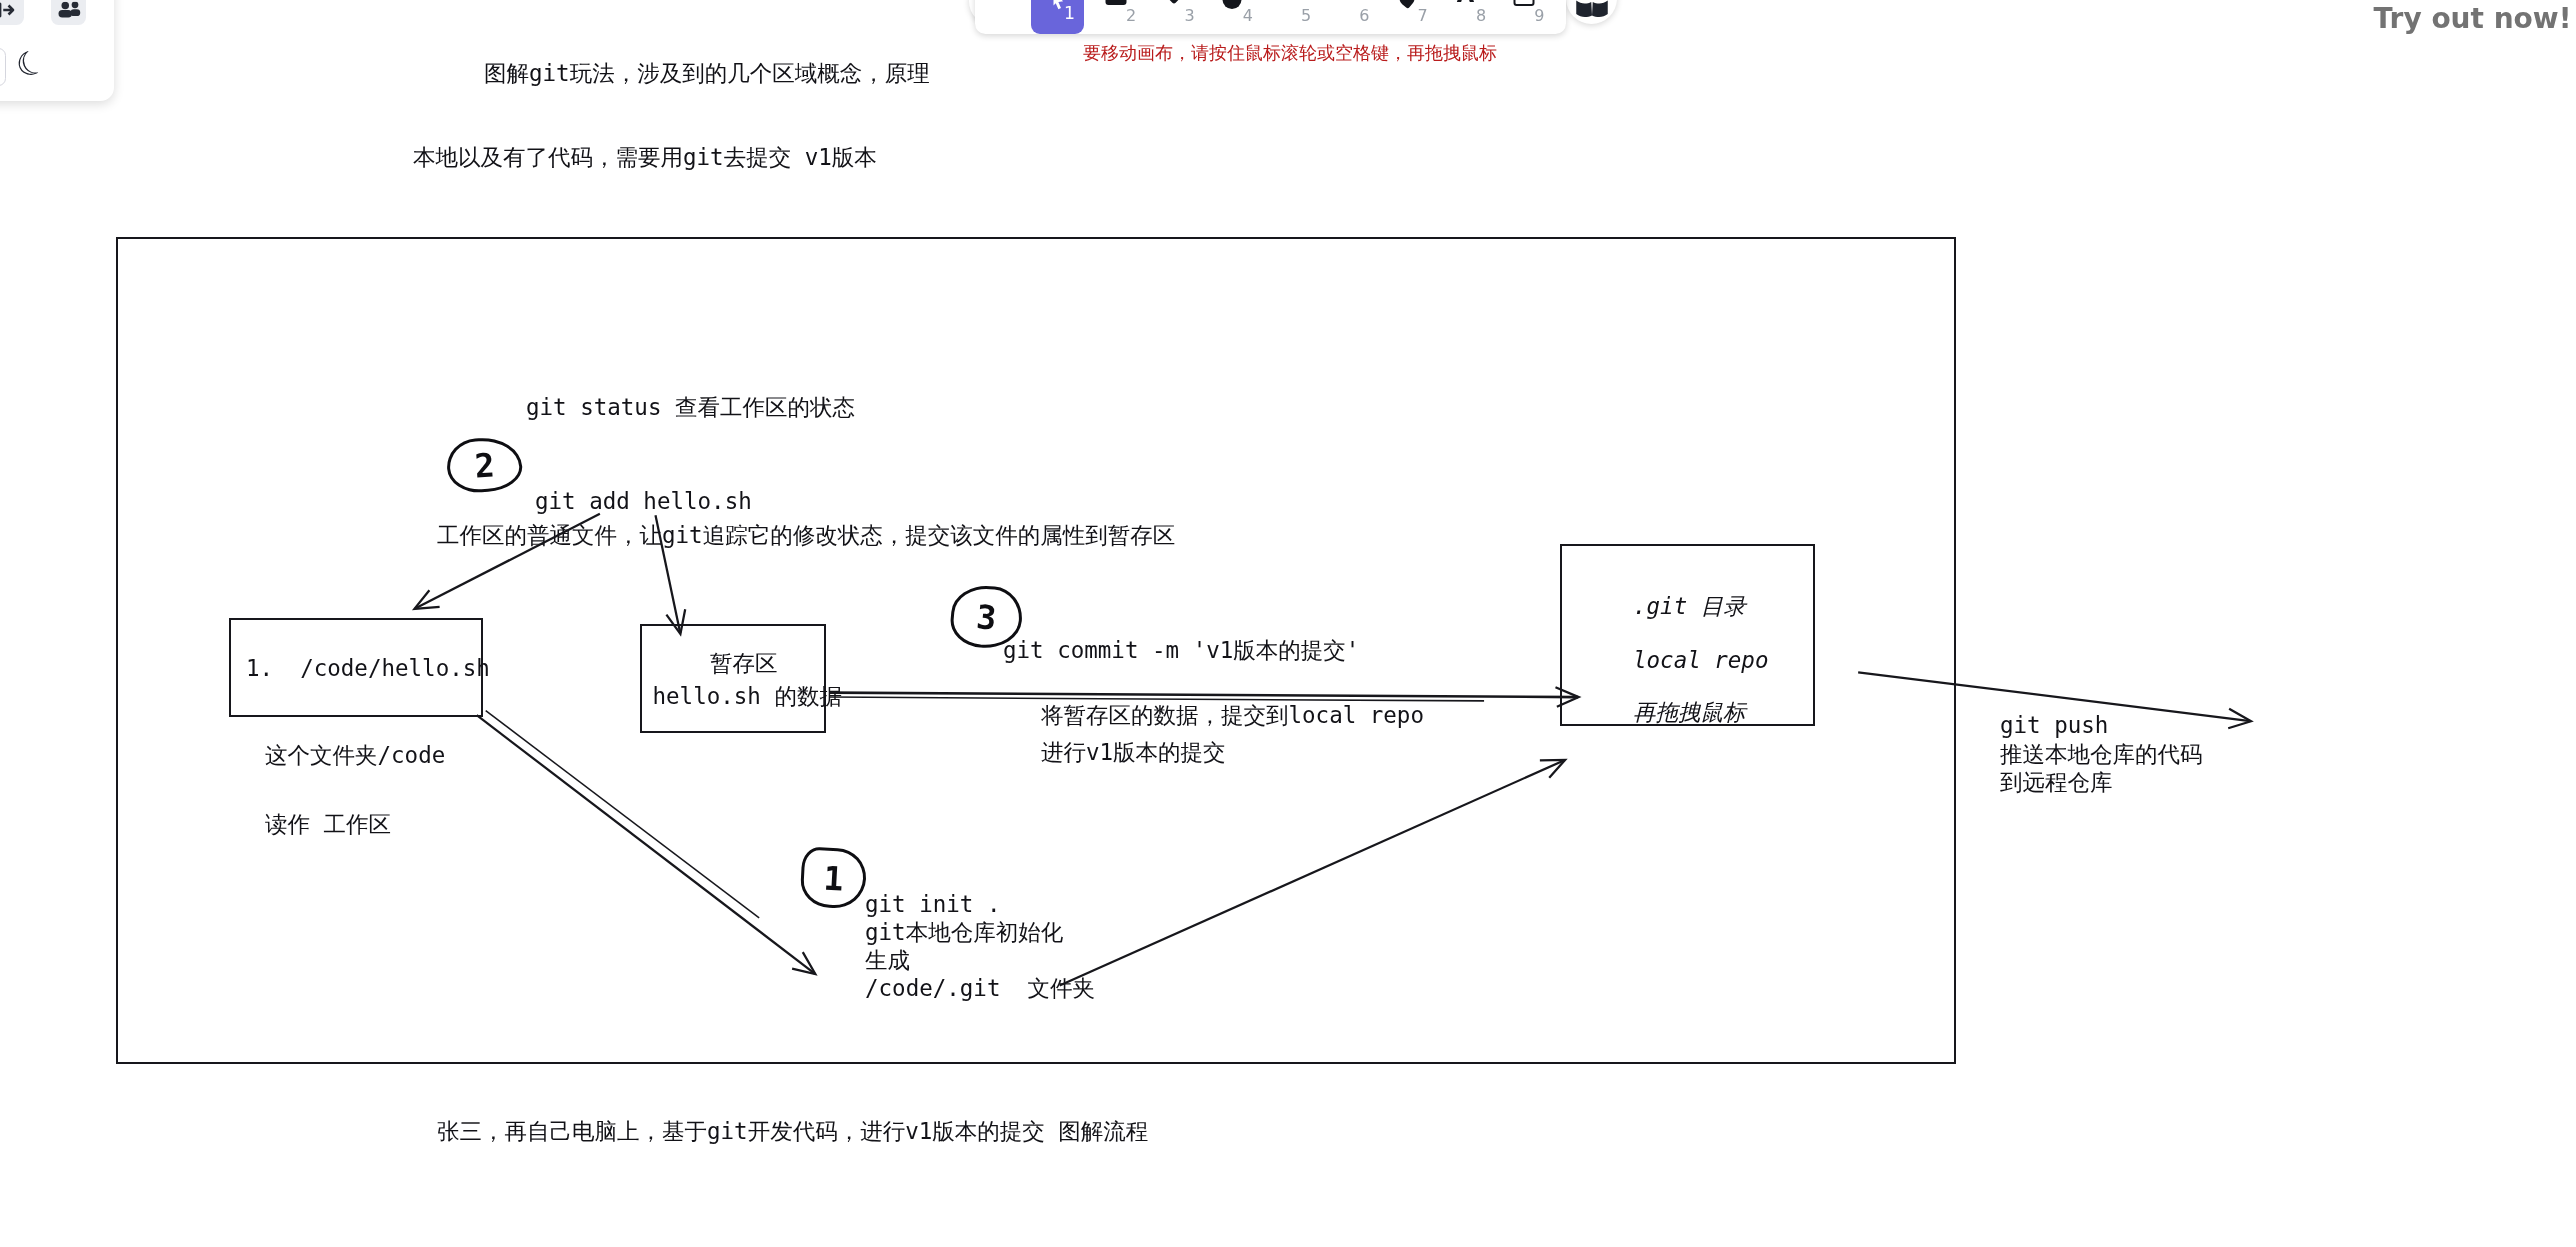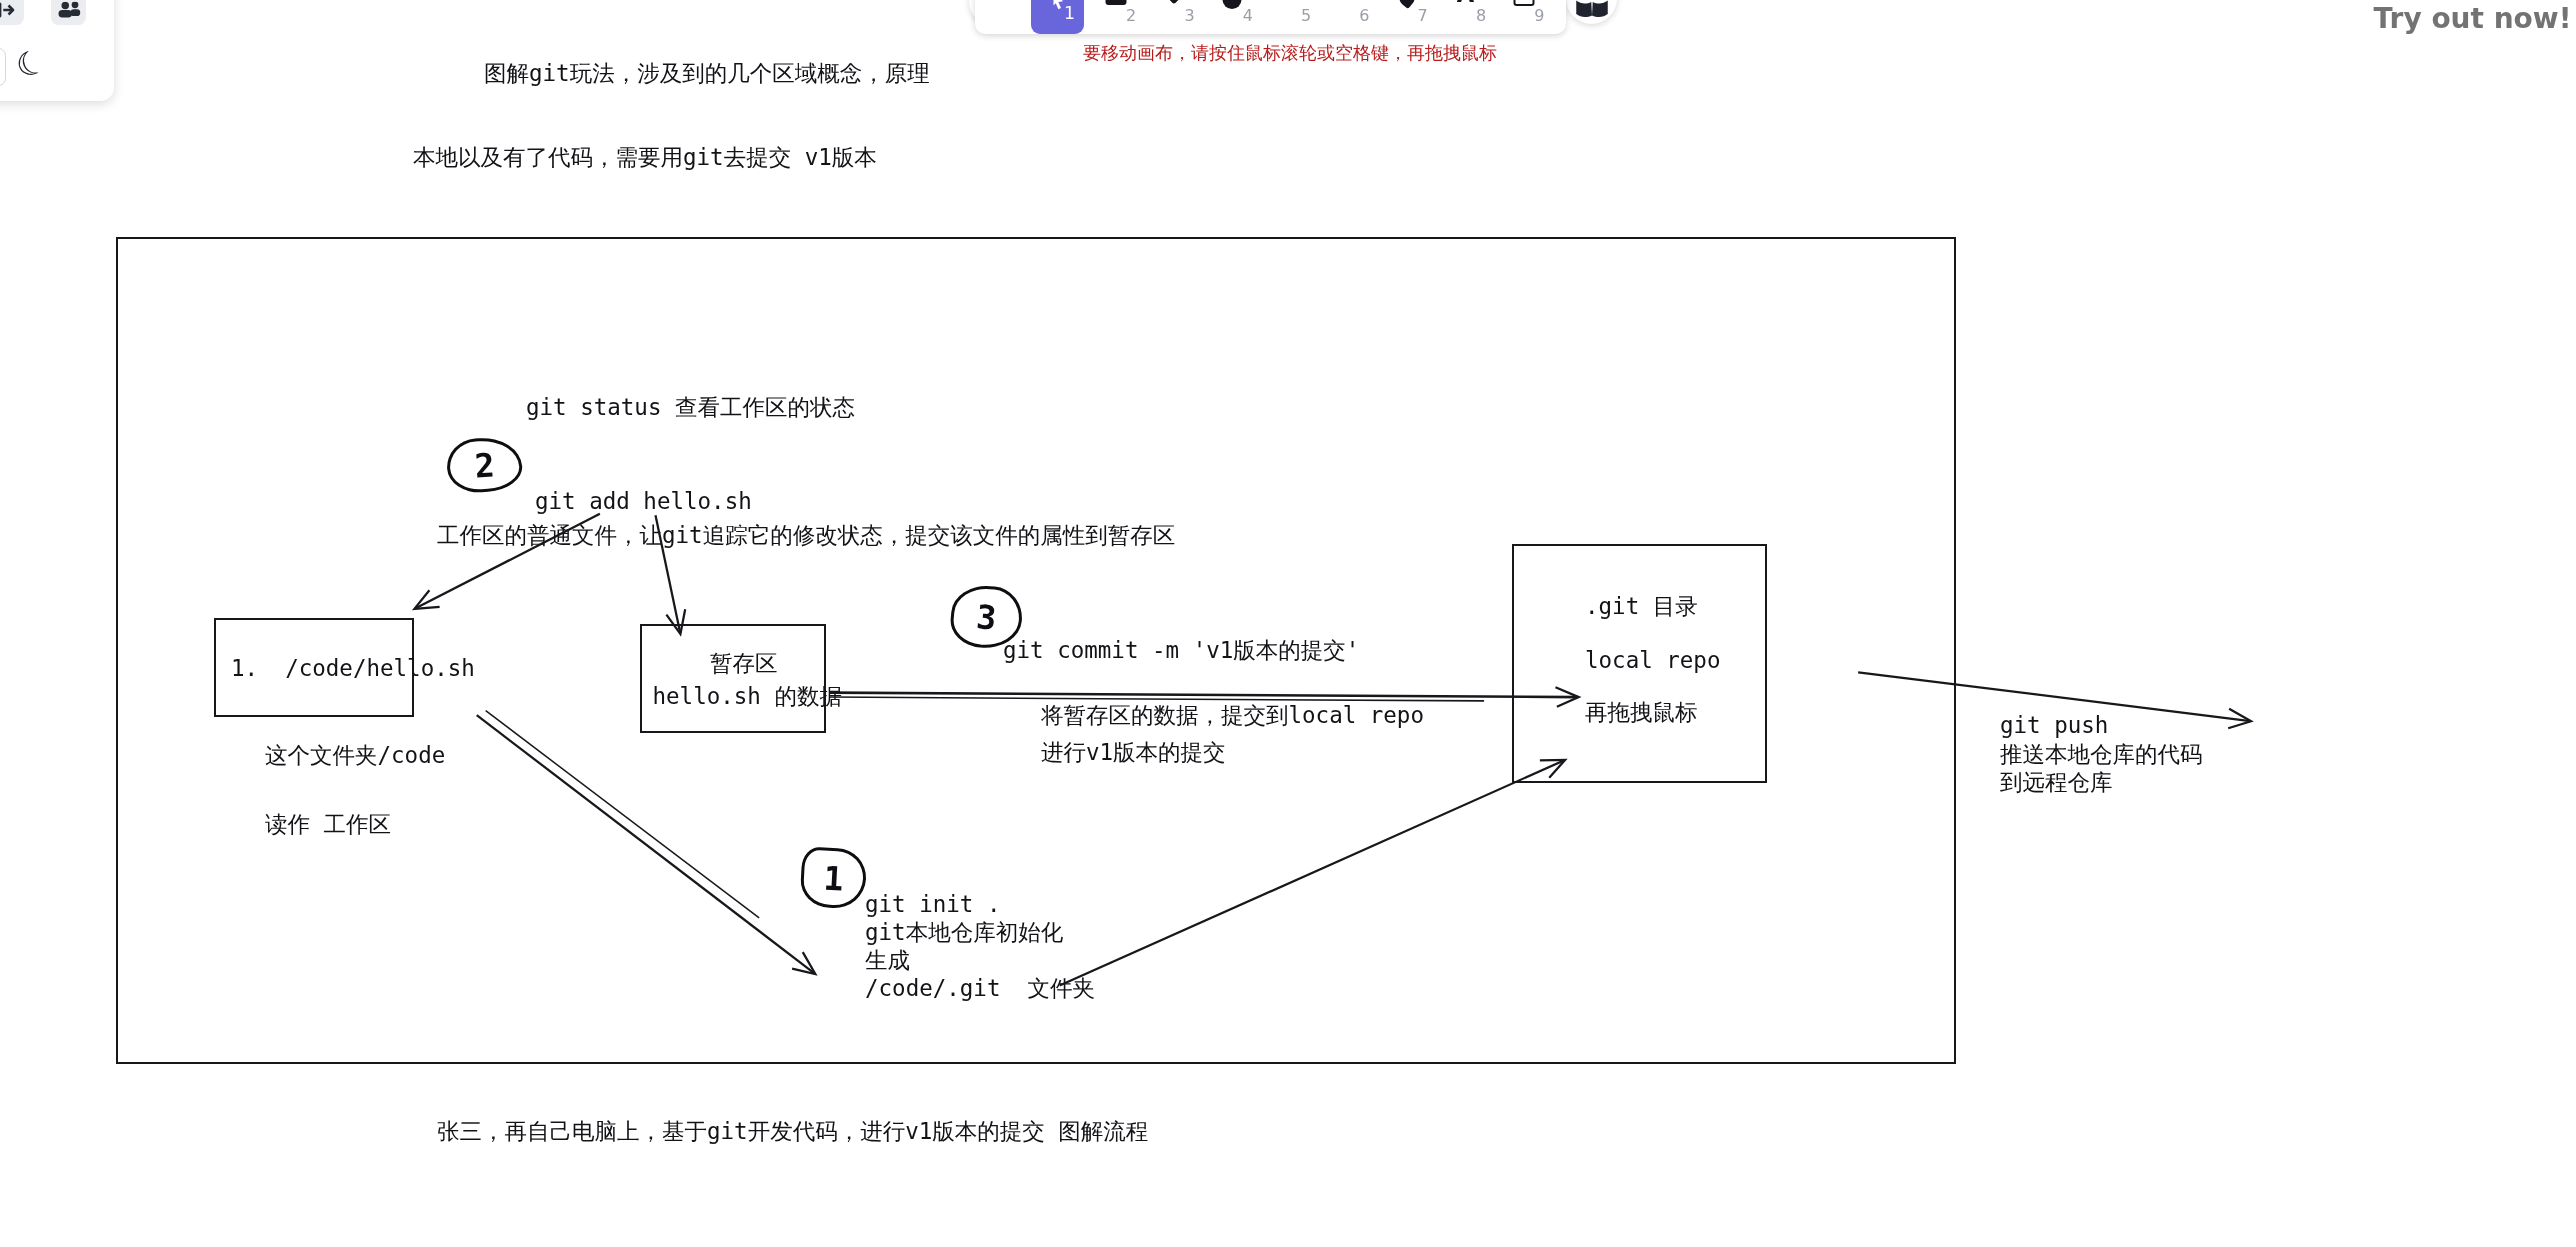--- a/index.html
+++ b/index.html
@@ -79,36 +79,36 @@
   <div class="sk-circle" style="left:951px; top:586px; width:71px; height:62px; border-radius:55% 45% 58% 48% / 50% 55% 52% 45%; transform:rotate(5deg);">
     <span class="n">3</span>
   </div>
   <div class="sk-circle" style="left:801px; top:848px; width:65px; height:60px; border-radius:30% 52% 55% 52% / 40% 55% 58% 50%; transform:rotate(3deg);">
     <span class="n">1</span>
   </div>
 
   <div class="ctext" style="left:535px; top:488px;">git add hello.sh</div>
   <div class="ctext" style="left:437px; top:522px;">工作区的普通文件，让git追踪它的修改状态，提交该文件的属性到暂存区</div>
 
-  <div class="sk-box" style="left:214px; top:618px; width:200px; height:99px;">
+  <div class="sk-box" style="left:229px; top:618px; width:254px; height:99px;">
     <div class="ctext" style="left:15px; top:35px;">1.  /code/hello.sh</div>
   </div>
   <div class="ctext" style="left:265px; top:742px;">这个文件夹/code</div>
   <div class="ctext" style="left:265px; top:811px;">读作 工作区</div>
 
   <div class="sk-box" style="left:640px; top:624px; width:186px; height:109px; overflow:visible;">
     <div class="ctext" style="left:68px; top:24px;">暂存区</div>
     <div class="ctext" style="left:10.5px; top:57px;">hello.sh 的数据</div>
   </div>
 
   <div class="ctext" style="left:1003px; top:637px;">git commit -m 'v1版本的提交'</div>
   <div class="ctext" style="left:1041px; top:702px;">将暂存区的数据，提交到local repo</div>
   <div class="ctext" style="left:1041px; top:739px;">进行v1版本的提交</div>
 
-  <div class="sk-box" style="left:1512px; top:544px; width:255px; height:239px;">
+  <div class="sk-box" style="left:1560px; top:544px; width:255px; height:182px;font-style:italic;">
     <div class="ctext" style="left:71px; top:47px;">.git 目录</div>
     <div class="ctext" style="left:71px; top:101px;">local repo</div>
     <div class="ctext" style="left:71px; top:153px;">再拖拽鼠标</div>
   </div>
 
   <div class="ctext" style="left:2000px; top:712px;">git push</div>
   <div class="ctext" style="left:2000px; top:741px;">推送本地仓库的代码</div>
   <div class="ctext" style="left:2000px; top:769px;">到远程仓库</div>
 
 

